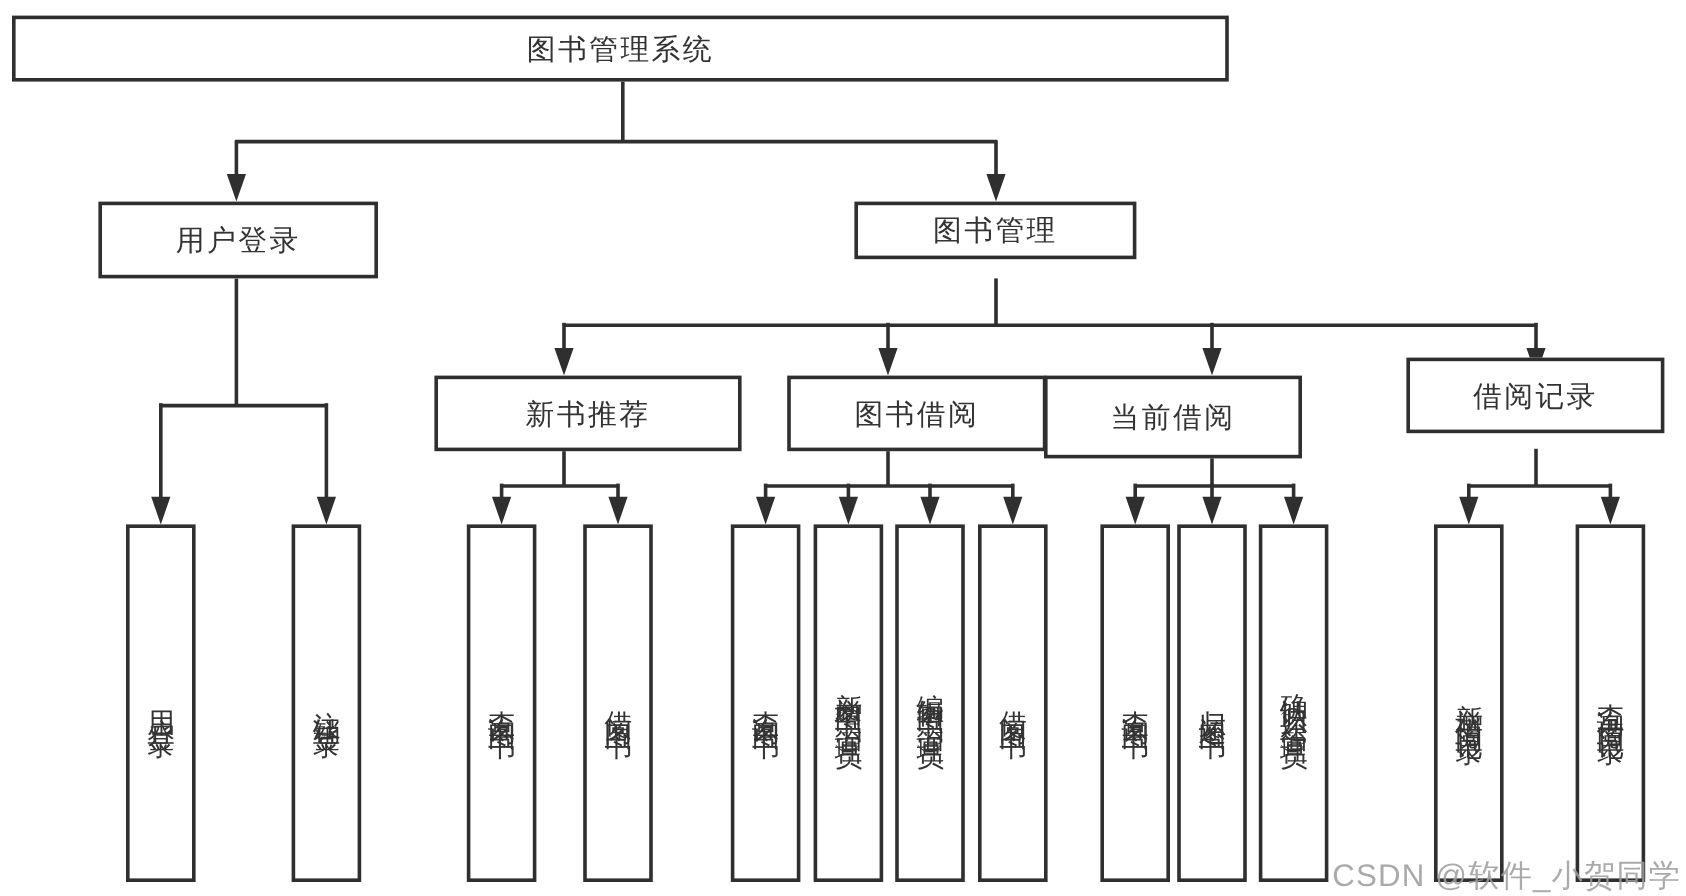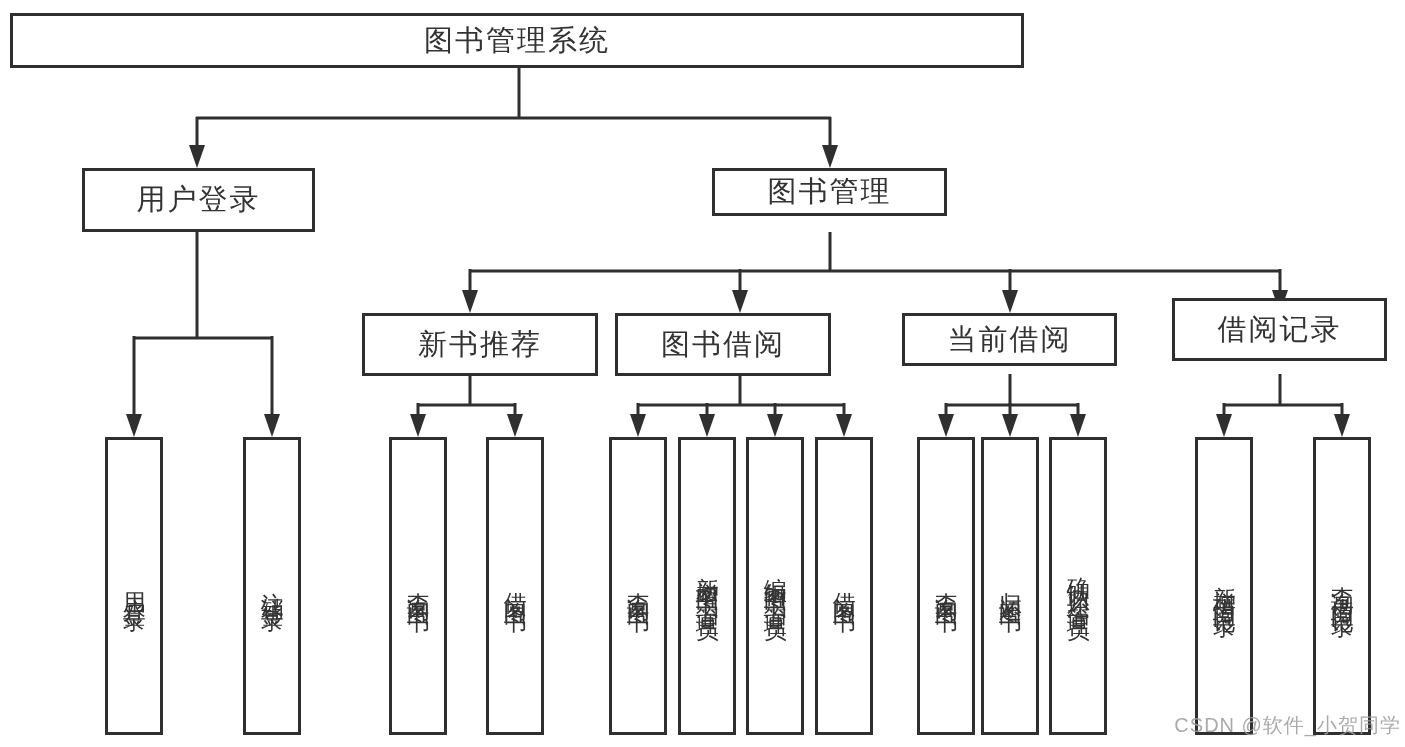--- a/index.html
+++ b/index.html
@@ -30,37 +30,37 @@
     box-sizing: border-box;
     border: 3px solid #2f2f2f;
     background: #ffffff;
     color: #333333;
     display: flex;
     align-items: center;
     justify-content: center;
     z-index: 2;
   }
   .h-node {
-    font-size: 29px;
+    font-size: 24px;
     letter-spacing: 2px;
     white-space: nowrap;
   }
   .v-node {
     writing-mode: vertical-rl;
     text-orientation: mixed;
     font-size: 23px;
     letter-spacing: 6px;
     line-height: 1.1;
   }
   .watermark {
     position: absolute;
     right: 4px;
     top: 712px;
     z-index: 5;
-    font-size: 20px;
+    font-size: 26px;
     color: rgba(158, 158, 158, 0.88);
     letter-spacing: 1px;
     white-space: nowrap;
   }
 </style>
 </head>
 <body>
 
 <div class="canvas">
 
@@ -138,23 +138,23 @@
       <line x1="1342" y1="403" x2="1342" y2="420"></line>
       <polygon points="1342,437 1334,414 1350,414"></polygon>
     </g>
   </svg>
 
   <div class="node h-node" style="left:10px; top:13px; width:1014px; height:55px;">图书管理系统</div>
 
   <div class="node h-node" style="left:82px; top:168px; width:233px; height:64px;">用户登录</div>
   <div class="node h-node" style="left:712px; top:168px; width:235px; height:48px;">图书管理</div>
 
-  <div class="node h-node" style="left:362px; top:313px; width:236px; height:63px;text-align:center;">新书推荐</div>
-  <div class="node h-node" style="left:615px; top:313px; width:216px; height:63px;">图书借阅</div>
-  <div class="node h-node" style="left:902px; top:313px; width:215px; height:53px;">当前借阅</div>
+  <div class="node h-node" style="left:362px; top:313px; width:256px; height:63px;text-align:center;">新书推荐</div>
+  <div class="node h-node" style="left:656px; top:313px; width:216px; height:63px;">图书借阅</div>
+  <div class="node h-node" style="left:870px; top:313px; width:215px; height:69px;">当前借阅</div>
   <div class="node h-node" style="left:1172px; top:298px; width:215px; height:63px;">借阅记录</div>
 
   <div class="node v-node" style="left:105px; top:437px; width:58px; height:298px;">用户登录</div>
   <div class="node v-node" style="left:243px; top:437px; width:58px; height:298px;">注销登录</div>
 
   <div class="node v-node" style="left:389px; top:437px; width:58px; height:298px;">查询图书</div>
   <div class="node v-node" style="left:486px; top:437px; width:58px; height:298px;">借阅图书</div>
 
   <div class="node v-node" style="left:609px; top:437px; width:58px; height:298px;">查询图书</div>
   <div class="node v-node" style="left:678px; top:437px; width:58px; height:298px;">新增图书（管理员）</div>

